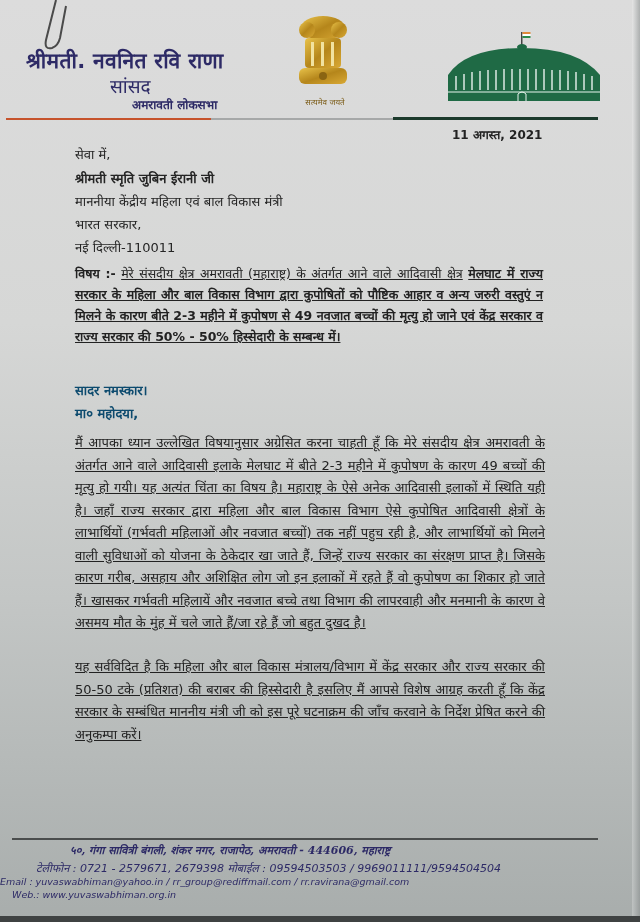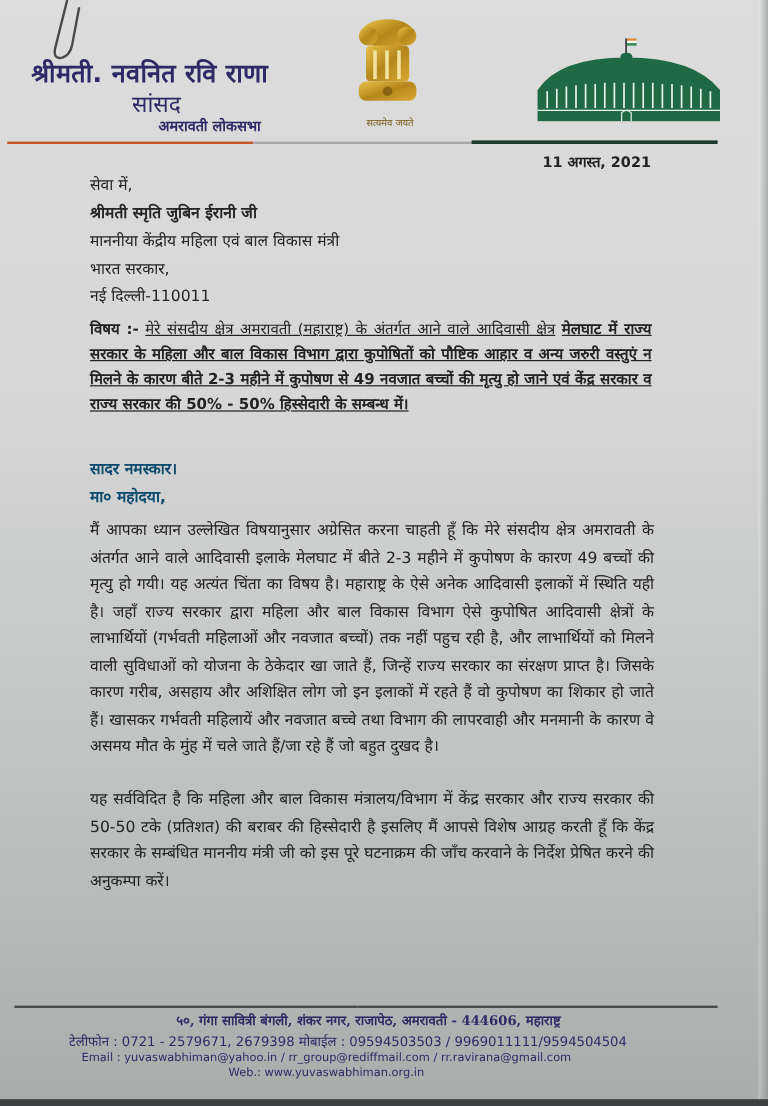--- a/index.html
+++ b/index.html
@@ -21,28 +21,28 @@
   .hr-grey { position:absolute; left:211px; top:118px; width:184px; height:2px; background:#a6a8a8; }
   .hr-dark { position:absolute; left:393px; top:117px; width:205px; height:3px; background:#1c3a2c; }
   .date { position:absolute; left:452px; top:126px; font-size:12px; font-weight:bold; color:#222; }
   .addr { position:absolute; left:75px; font-size:13px; color:#252525; line-height:18px; }
   .addr.b { font-weight:bold; }
   .subject { position:absolute; left:75px; top:263px; width:468px; font-size:12.5px; line-height:21px; text-align:justify; color:#222; }
   .subject .lbl { font-weight:bold; }
   .subject .u { text-decoration:underline; text-decoration-thickness:1px; }
   .subject .ub { text-decoration:underline; font-weight:bold; }
   .greet { position:absolute; left:75px; font-size:13px; font-weight:bold; color:#0c4a6e; }
-  .para { position:absolute; left:75px; width:470px; font-size:13px; line-height:22.5px; text-align:justify; color:#222; }
+  .para { position:absolute; left:75px; width:470px; font-size:13px; line-height:22.5px; text-align:justify; color:#222;text-decoration:underline; }
   .footer-line { position:absolute; left:12px; top:838px; width:286px; height:2px; background:#4a4d4d; }
   .footer-line2 { position:absolute; left:298px; top:838px; width:300px; height:2px; background:#4a4d4d; }
-  .foot { position:absolute; left:0; width:544px; text-align:center; color:#2d2a66; }
+  .foot { position:absolute; left:0; width:544px; text-align:left; color:#2d2a66;font-style:italic; }
   .foot1 { top:842px; font-size:11px; font-family:"DejaVu Serif", serif; font-weight:bold; padding-left:70px; box-sizing:border-box; }
   .foot2 { top:860px; font-size:11px; padding-left:36px; box-sizing:border-box; }
   .foot3 { top:876px; font-size:9.5px; box-sizing:border-box; }
-  .foot4 { top:889px; font-size:9.5px; padding-left:0; box-sizing:border-box; }
+  .foot4 { top:889px; font-size:9.5px; padding-left:12px; box-sizing:border-box; }
   .bottom-shadow { position:absolute; left:0; top:916px; width:640px; height:6px; background:#3f4242; }
 </style>
 </head>
 <body>
 
 <div class="page-edge"></div>
 
 <svg class="clip" viewBox="0 0 34 52">
   <path d="M20 0 L10 40 Q8 50 16 48 Q22 46 24 38 L30 6" fill="none" stroke="#4a4a4a" stroke-width="2"></path>
 </svg>

